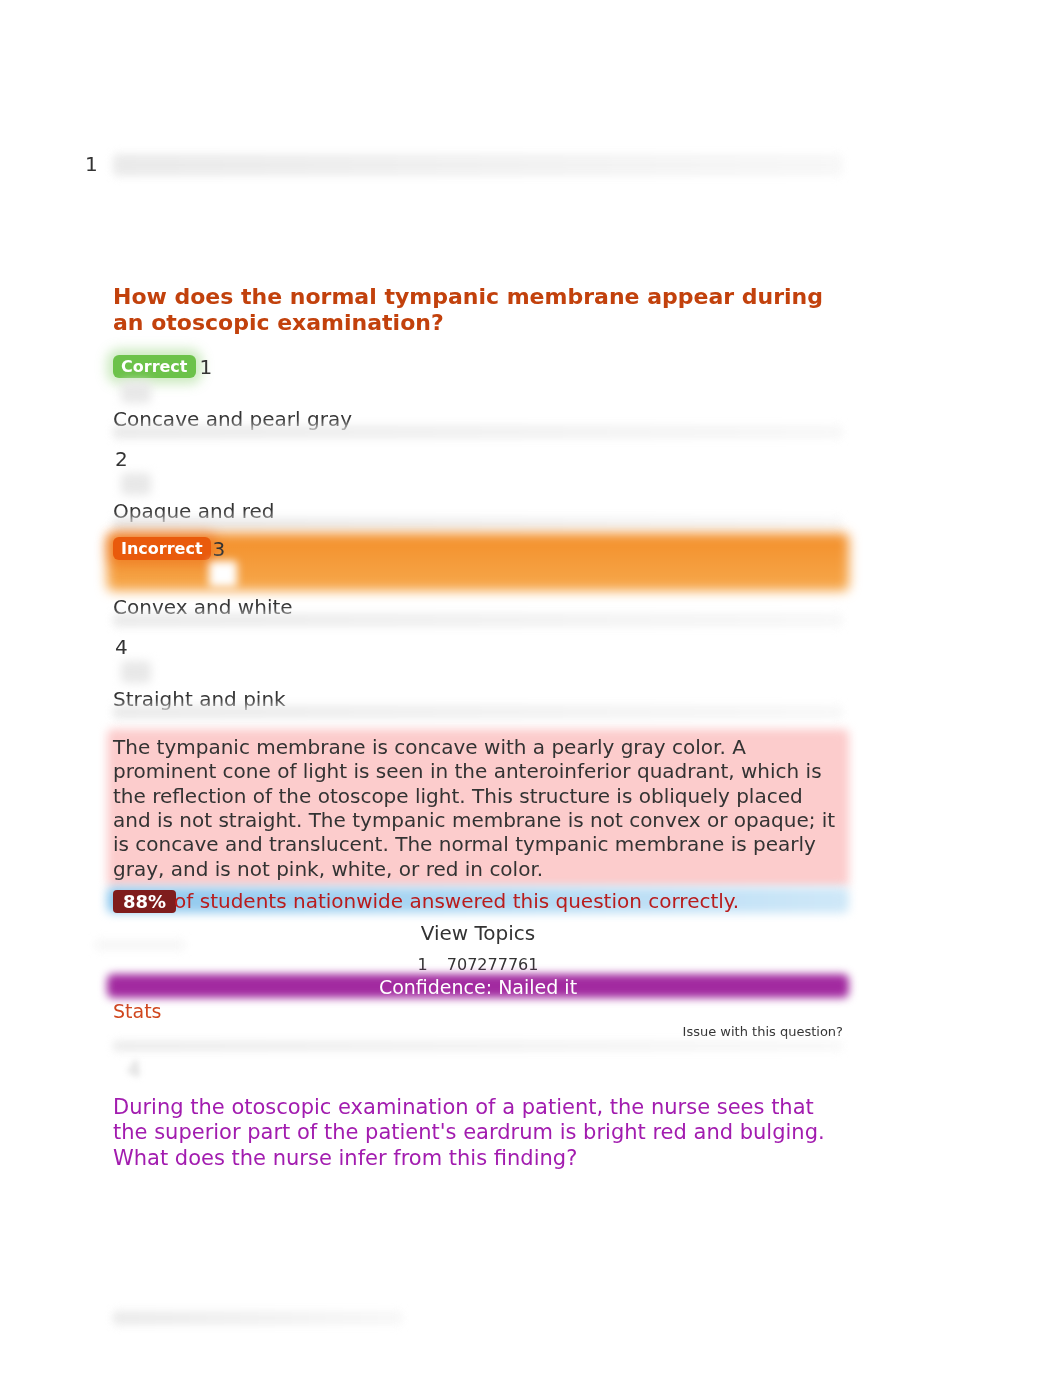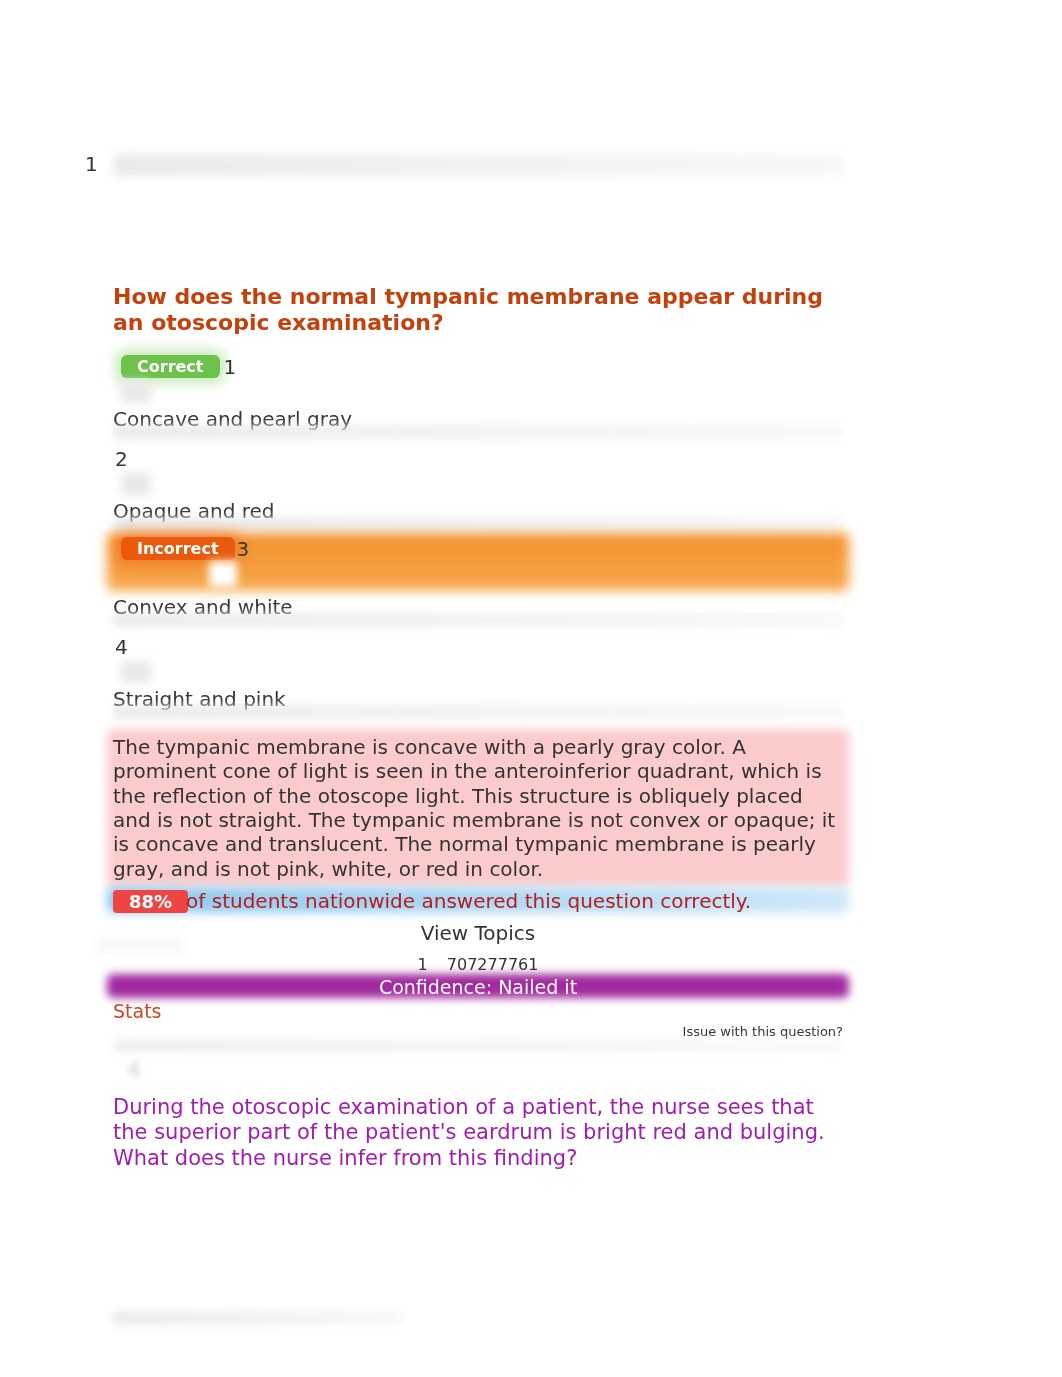--- a/index.html
+++ b/index.html
@@ -47,23 +47,22 @@
     color: #c2410c;
     line-height: 1.2;
     margin-top: 108px;
     margin-bottom: 18px;
   }
   .badge {
     display: inline-block;
     font-size: 16px;
     font-weight: 700;
     color: #fff;
-    padding: 2px 16px;
-    border-radius: 6px;
-    margin-left: 8px;
+    padding: 2px 8px;
+    border-radius: 6px;
   }
   .badge-correct {
     background: #6cc24a;
     box-shadow: 0 0 12px 6px rgba(108,194,74,0.35);
   }
   .badge-incorrect {
     background: #e95a0c;
     box-shadow: 0 0 12px 6px rgba(233,90,12,0.35);
   }
   .opt-index {
@@ -157,25 +156,25 @@
   .stats-bg {
     position: absolute;
     left: -6px; right: -6px; top: -2px; height: 26px;
     background: linear-gradient(to right, #8ec8ee, #cfe8f8);
     filter: blur(5px);
     border-radius: 6px;
   }
   .pct-badge {
     position: relative;
     display: inline-block;
-    background: #ef4444;
+    background: #7f1d1d;
     color: #fff;
     font-weight: 700;
     font-size: 18px;
-    padding: 1px 16px;
+    padding: 1px 10px;
     border-radius: 4px;
   }
   .stats-text {
     position: relative;
     font-size: 20px;
     color: #b91c1c;
     margin-left: -2px;
   }
   .view-topics {
     font-size: 20px;

